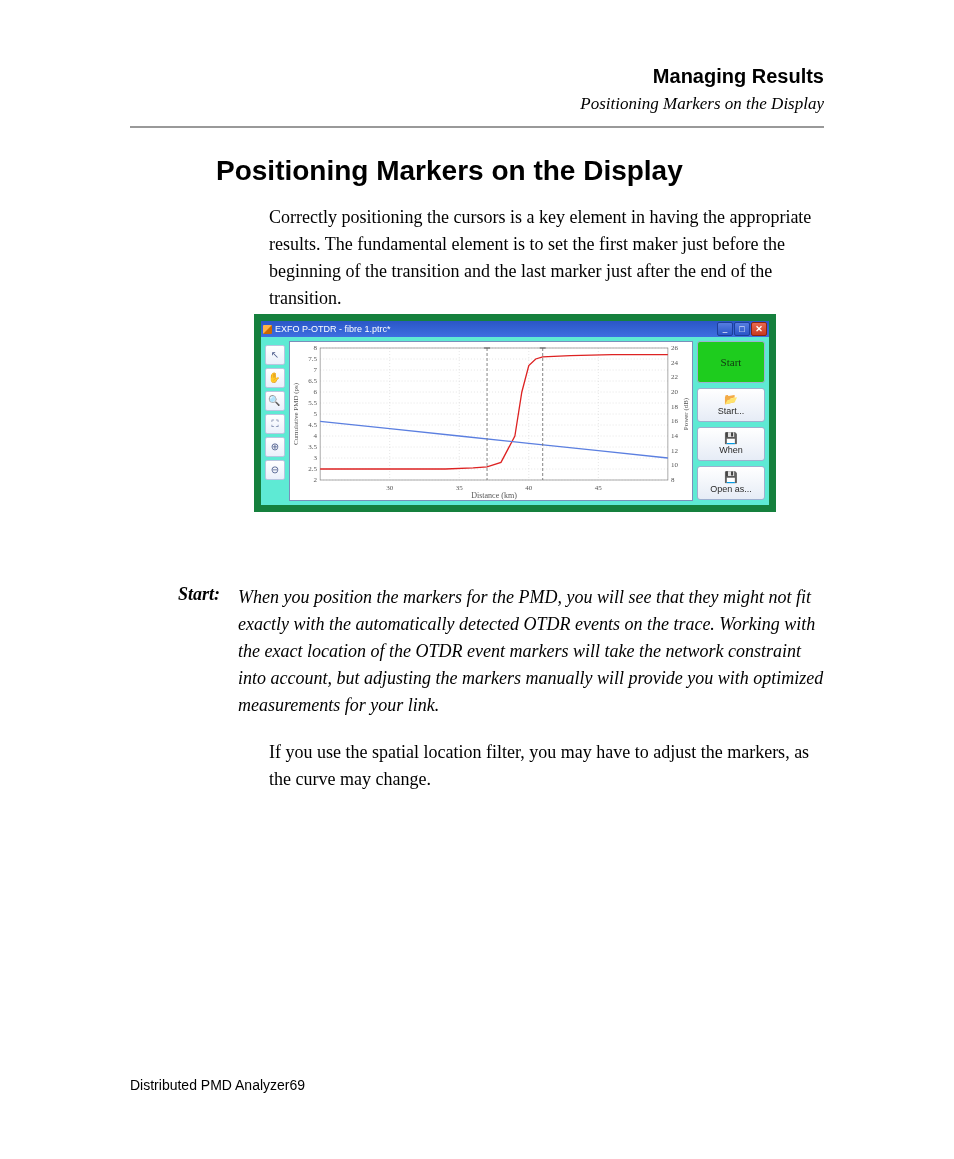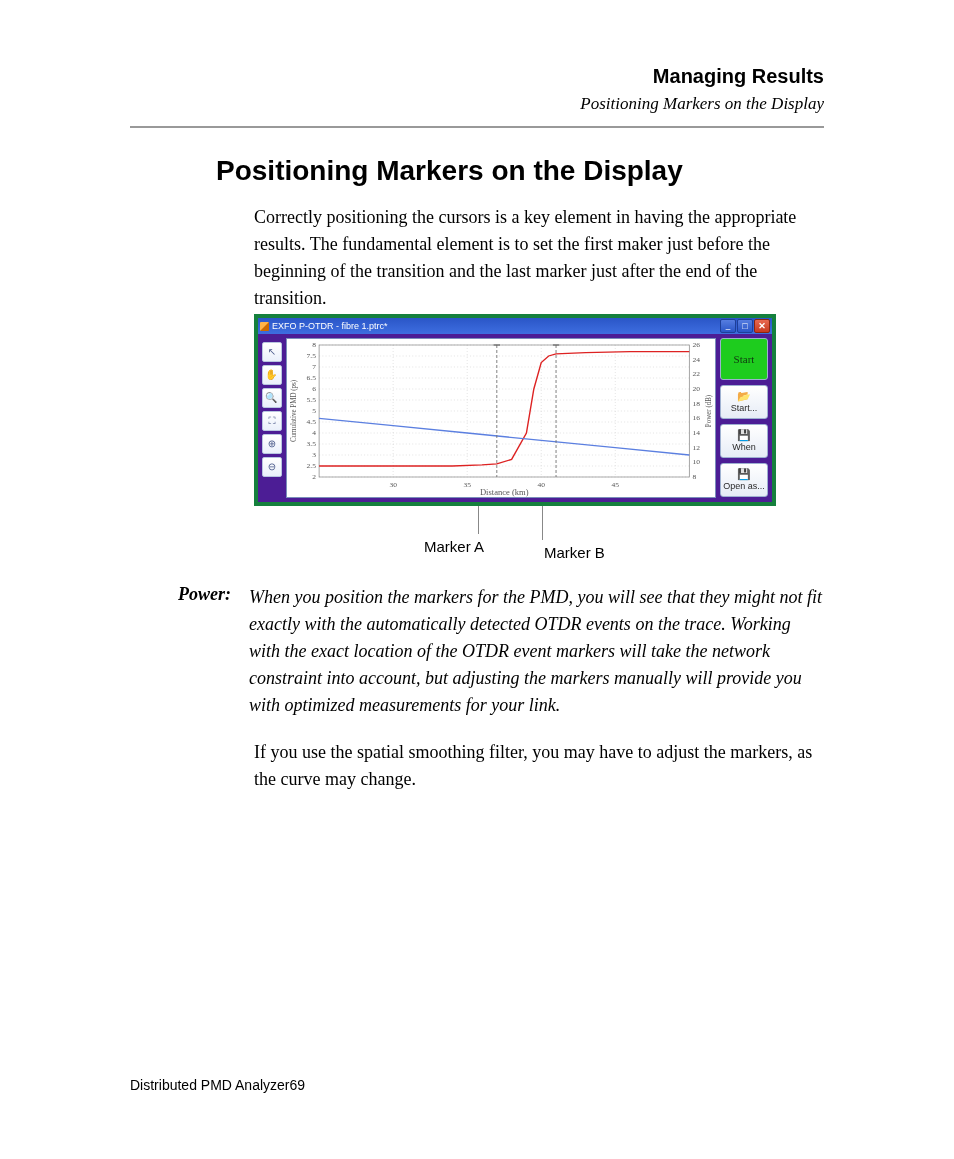--- a/index.html
+++ b/index.html
@@ -2,38 +2,38 @@
 <html><head>
 <meta charset="utf-8">
 <style>
 html,body{margin:0;padding:0;background:#fff;color:#000;font-family:Georgia,"Times New Roman",serif}
 .page{width:954px;height:1159px;position:relative;margin:4px auto}
 .running-head{position:absolute;top:60px;right:130px;text-align:right}
 .running-head .chapter{font:700 20px/1.2 "Segoe UI",Arial,sans-serif}
 .running-head .section{font:italic 17px/1.2 Georgia,serif;margin-top:6px}
 .rule{position:absolute;top:122px;left:130px;right:130px;height:2px;background:#999}
 .h1{position:absolute;top:150px;left:216px;font:800 28px/1.2 "Segoe UI",Arial,sans-serif}
-.body{position:absolute;left:254px;right:130px}
+.body{position:absolute;left:269px;right:130px}
 .body.p1{top:200px}
 .p{font:400 18px/1.5 Georgia,serif}
 .figure{position:absolute;top:310px;left:254px;width:522px}
-.win{border:4px solid #15803d;background:#4c1d95}
+.win{border:7px solid #15803d;background:#5eead4}
 .titlebar{height:16px;background:linear-gradient(#2a56c7,#3e6ee0);display:flex;align-items:center;justify-content:space-between;padding:0 2px}
 .titlebar .t{color:#fff;font:400 9px Tahoma,Arial,sans-serif;display:flex;align-items:center;gap:3px}
 .titlebar .tb-icon{width:9px;height:9px;display:inline-block;background:linear-gradient(135deg,#ffb347 45%,#cc6a00 55%);border-radius:1px}
 .titlebar .winbtns{display:flex;gap:1px}
 .titlebar .wb{width:14px;height:12px;border-radius:2px;display:flex;align-items:center;justify-content:center;font:700 9px Tahoma;color:#fff}
 .wb.min{background:linear-gradient(#557de0,#2a56c7);border:1px solid #1d3f99}
 .wb.max{background:linear-gradient(#557de0,#2a56c7);border:1px solid #1d3f99}
 .wb.close{background:linear-gradient(#e86850,#c73a20);border:1px solid #8a2410}
 .content{display:flex;padding:4px;gap:4px}
 .toolbar{display:flex;flex-direction:column;gap:3px;padding-top:4px}
 .tool{width:18px;height:18px;border:1px solid #b8c6e0;background:linear-gradient(#fff,#eaf0fb);border-radius:2px;display:flex;align-items:center;justify-content:center;font:10px/1 Arial;color:#4a5a8a}
 .chart{flex:1;background:#fff;border:1px solid #7a8fba;position:relative;height:158px}
-.sidebar{display:flex;flex-direction:column;gap:5px;width:48px}
+.sidebar{display:flex;flex-direction:column;gap:5px;width:68px}
 .btn{border:1px solid #9db0d0;border-radius:3px;background:linear-gradient(#fff,#e6ecf6);height:28px;display:flex;flex-direction:column;align-items:center;justify-content:center;font:400 9px Tahoma,Arial,sans-serif;color:#2a2a2a;padding:2px 0}
 .btn.start{background:#1ecc1e;height:36px;font:400 11px Tahoma;color:#113a11}
 .btn .ico{font-size:11px;line-height:1;margin-bottom:1px}
 .callouts{position:relative;height:60px}
 .lead{position:absolute;width:1px;background:#888}
 .clabel{position:absolute;font:400 15px Arial,sans-serif;color:#000}
 .note-block{position:absolute;top:580px;left:178px;right:130px;display:flex;gap:18px}
 .note-label{font:italic 700 18px Georgia,serif;white-space:nowrap}
 .note-text{font:italic 400 18px/1.5 Georgia,serif}
 .body.p2{top:735px}
@@ -147,34 +147,28 @@
               <span class="ico">💾</span>
               <span>When</span>
             </div>
           <div class="btn">
               <span class="ico">💾</span>
               <span>Open as...</span>
             </div>
         </div>
       </div>
     </div>
-    <div class="callouts">
-      <div class="lead" style="left:224px;top:0;height:28px"></div>
-      <div class="lead" style="left:288px;top:0;height:34px"></div>
-      <div class="clabel" style="left:170px;top:32px">Marker A</div>
-      <div class="clabel" style="left:290px;top:38px">Marker B</div>
-    </div>
   </div>
 
   <div class="note-block">
-    <div class="note-label">Power:</div>
+    <div class="note-label">Start:</div>
     <div class="note-text">When you position the markers for the PMD, you will see that they might not fit exactly with the automatically detected OTDR events on the trace. Working with the exact location of the OTDR event markers will take the network constraint into account, but adjusting the markers manually will provide you with optimized measurements for your link.</div>
   </div>
 
   <div class="body p2">
-    <div class="p">If you use the spatial smoothing filter, you may have to adjust the markers, as the curve may change.</div>
+    <div class="p">If you use the spatial location filter, you may have to adjust the markers, as the curve may change.</div>
   </div>
 
   <div class="footer">
     <span>Distributed PMD Analyzer</span>
     <span class="pg">69</span>
   </div>
 </div>
 
 </body></html>

